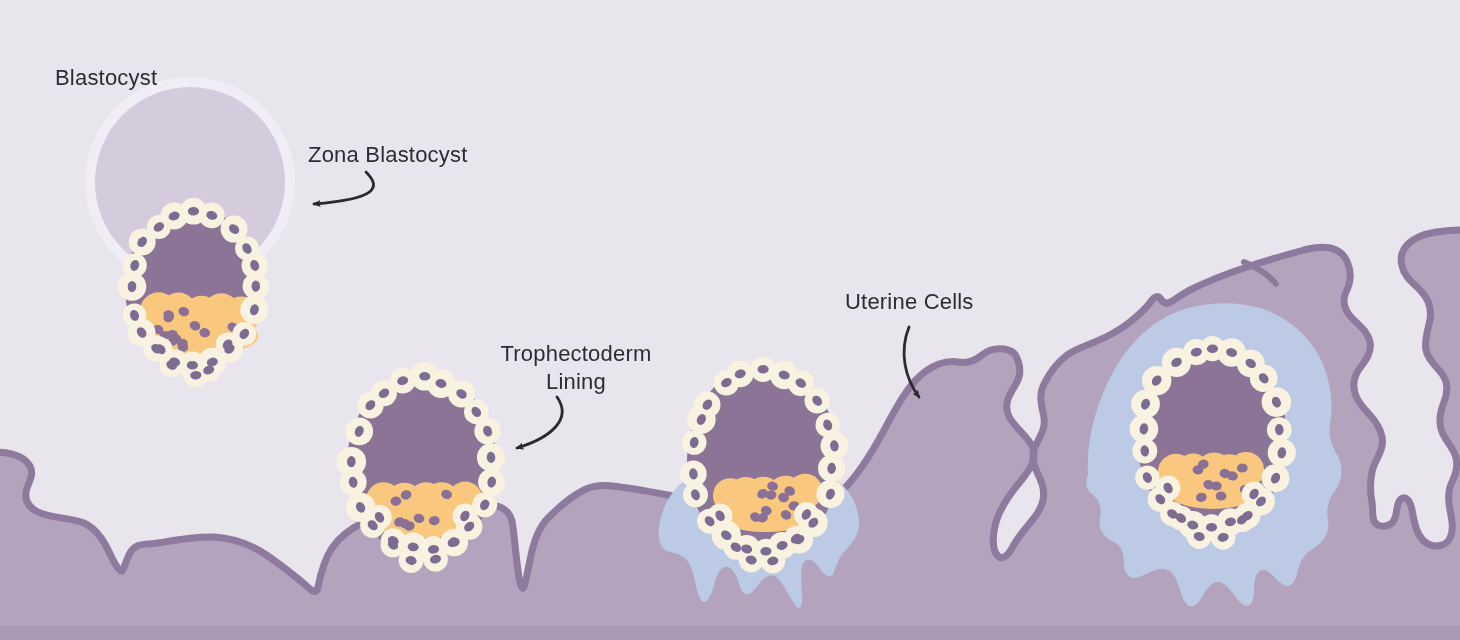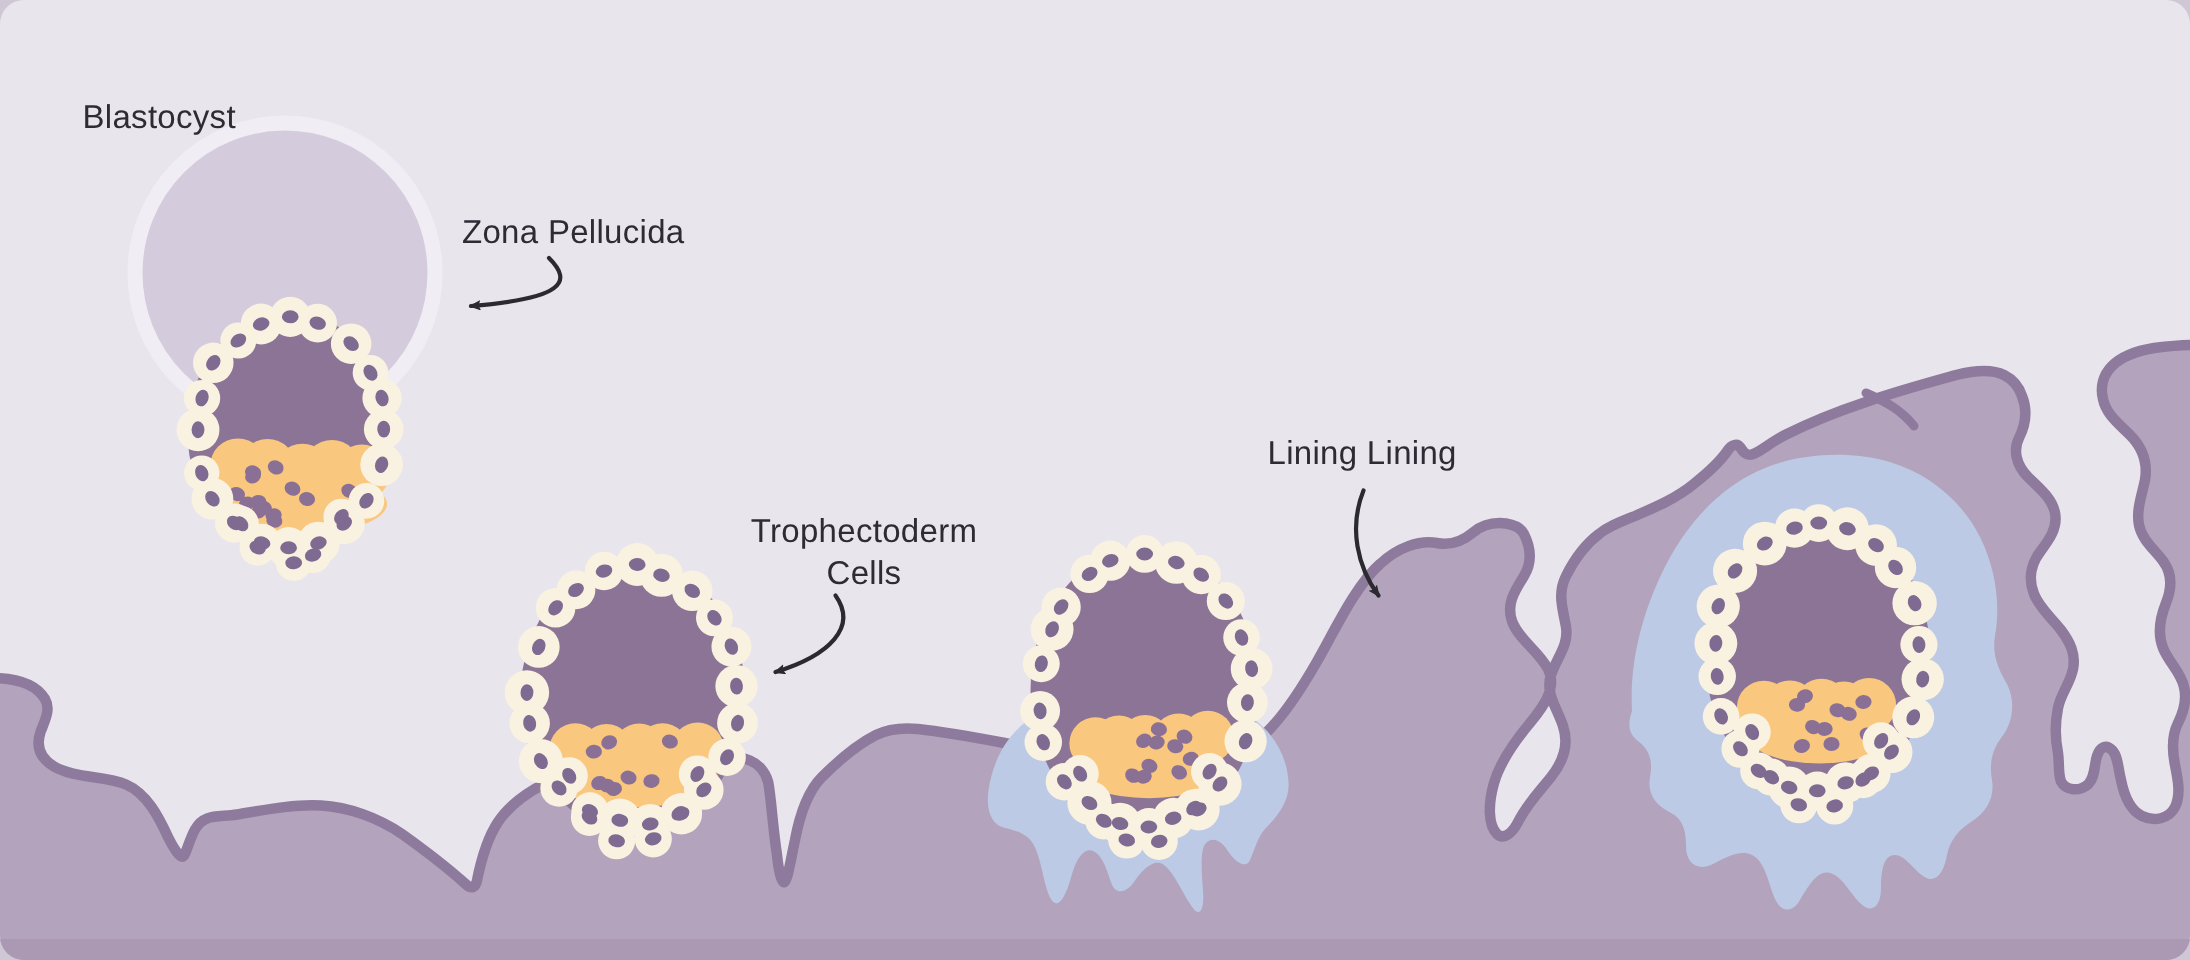--- a/index.html
+++ b/index.html
@@ -2,21 +2,20 @@
 <html><head>
 <meta charset="utf-8">
 <style>
   html,body{margin:0;padding:0;background:#cfc7d6;}
   #stage{
     position:relative;
     width:1460px;height:640px;
     overflow:hidden;
     background:var(--background,#e9e5ed);
     font-family:"Liberation Sans", sans-serif;
-    border-radius:16px;
   }
   #diagram{position:absolute;left:0;top:0;}
   .lining{fill:var(--lining-fill,#b4a3bc);stroke:var(--lining-stroke,#8e7a9c);stroke-width:7;stroke-linejoin:round;}
   .band{fill:var(--lining-bottom-band,#ab99b4);}
   .seam{fill:none;stroke:var(--lining-stroke,#8e7a9c);stroke-width:6;stroke-linecap:round;}
   .splash{fill:var(--splash-fill,#bccae5);}
   .zona{fill:var(--zona-fill,#d4ccdd);stroke:var(--zona-stroke,#f1edf5);stroke-width:10;}
   .interior{fill:var(--interior-fill,#8c7496);}
   .cell{fill:var(--cell-fill,#faf2e1);}
   .nucleus{fill:var(--cell-nucleus,#7f6b91);}
@@ -497,20 +496,20 @@
 
     <g>
       <path class="arrow" d="M 366 172 C 382 188 376 199 314 204" marker-end="url(#ah)"></path>
       <path class="arrow" d="M 557 397 C 572 418 553 437 517 448" marker-end="url(#ah)"></path>
       <path class="arrow" d="M 909 327 C 899 352 905 378 919 397" marker-end="url(#ah)"></path>
     </g>
   </svg>
 
   <div class="label" style="left:55px;top:64px;">Blastocyst</div>
 
-  <div class="label" style="left:308px;top:141px;">Zona Pellucida</div>
+  <div class="label" style="left:308px;top:141px;">Zona Blastocyst</div>
 
   <div class="label centered" style="left:456px;top:340px;">Trophectoderm
-Cells</div>
-
-  <div class="label" style="left:845px;top:288px;">Lining Lining</div>
+Lining</div>
+
+  <div class="label" style="left:845px;top:288px;">Uterine Cells</div>
 
 </div>
 
 </body></html>

